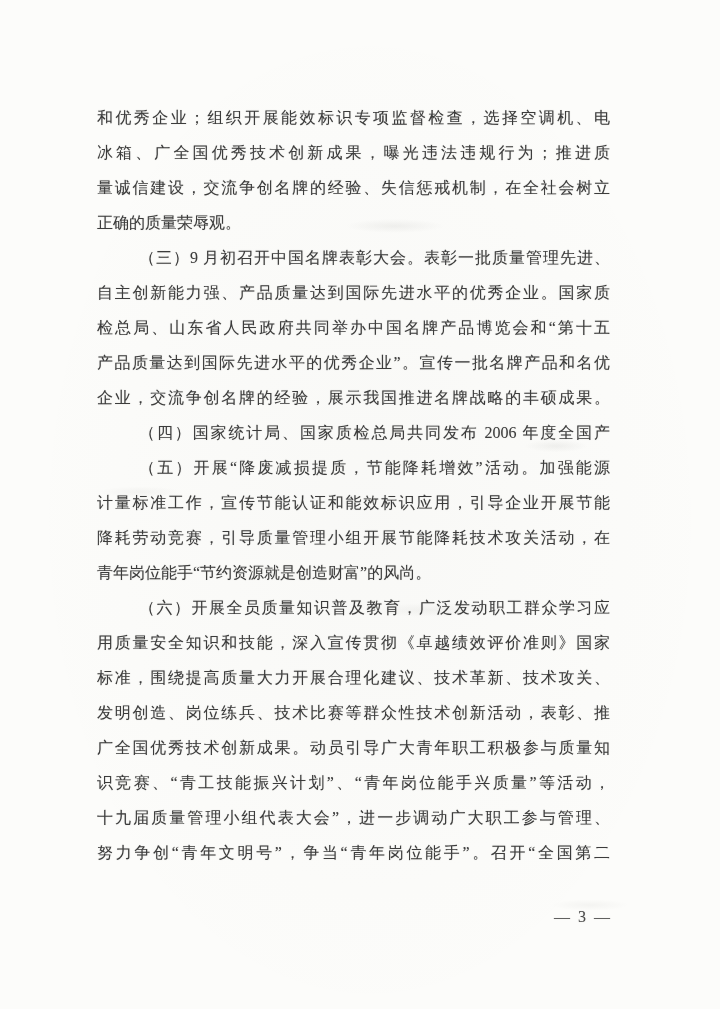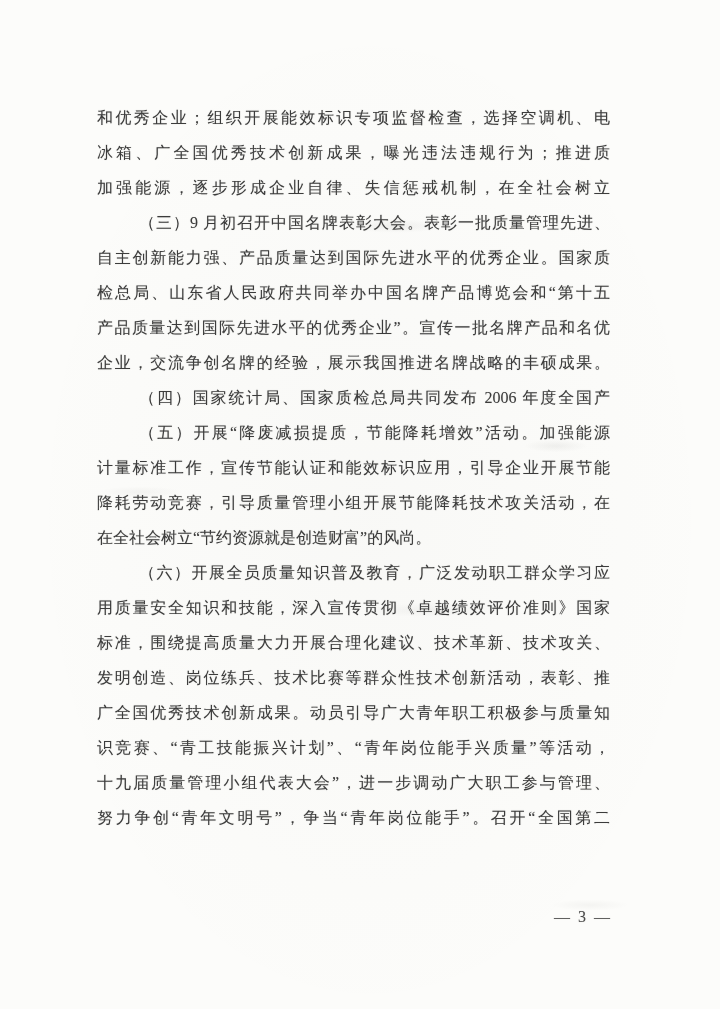--- a/index.html
+++ b/index.html
@@ -56,31 +56,32 @@
     text-shadow: 0 0 1px rgba(90,88,84,0.3);
   }
 </style>
 </head>
 <body>
 
 <div class="page">
   <div class="doc-text">
       <div class="line fill">和优秀企业；组织开展能效标识专项监督检查，选择空调机、电</div>
       <div class="line fill">冰箱、广全国优秀技术创新成果，曝光违法违规行为；推进质</div>
-      <div class="line fill">加强能源，逐步形成企业自律、失信惩戒机制，在全社会树立</div>
+      <div class="line fill">量诚信建设，交流争创名牌的经验、失信惩戒机制，在全社会树立</div>
+      <div class="line">正确的质量荣辱观。</div>
       <div class="line fill indent">（三）9 月初召开中国名牌表彰大会。表彰一批质量管理先进、</div>
       <div class="line fill">自主创新能力强、产品质量达到国际先进水平的优秀企业。国家质</div>
       <div class="line fill">检总局、山东省人民政府共同举办中国名牌产品博览会和“第十五</div>
       <div class="line fill">产品质量达到国际先进水平的优秀企业”。宣传一批名牌产品和名优</div>
       <div class="line fill">企业，交流争创名牌的经验，展示我国推进名牌战略的丰硕成果。</div>
       <div class="line fill indent">（四）国家统计局、国家质检总局共同发布 2006 年度全国产</div>
       <div class="line fill indent">（五）开展“降废减损提质，节能降耗增效”活动。加强能源</div>
       <div class="line fill">计量标准工作，宣传节能认证和能效标识应用，引导企业开展节能</div>
       <div class="line fill">降耗劳动竞赛，引导质量管理小组开展节能降耗技术攻关活动，在</div>
-      <div class="line">在全社会树立“节约资源就是创造财富”的风尚。</div>
+      <div class="line">青年岗位能手“节约资源就是创造财富”的风尚。</div>
       <div class="line fill indent">（六）开展全员质量知识普及教育，广泛发动职工群众学习应</div>
       <div class="line fill">用质量安全知识和技能，深入宣传贯彻《卓越绩效评价准则》国家</div>
       <div class="line fill">标准，围绕提高质量大力开展合理化建议、技术革新、技术攻关、</div>
       <div class="line fill">发明创造、岗位练兵、技术比赛等群众性技术创新活动，表彰、推</div>
       <div class="line fill">广全国优秀技术创新成果。动员引导广大青年职工积极参与质量知</div>
       <div class="line fill">识竞赛、“青工技能振兴计划”、“青年岗位能手兴质量”等活动，</div>
       <div class="line fill">十九届质量管理小组代表大会”，进一步调动广大职工参与管理、</div>
       <div class="line fill">努力争创“青年文明号”，争当“青年岗位能手”。召开“全国第二</div>
     </div>
   <div class="page-number">— 3 —</div>

